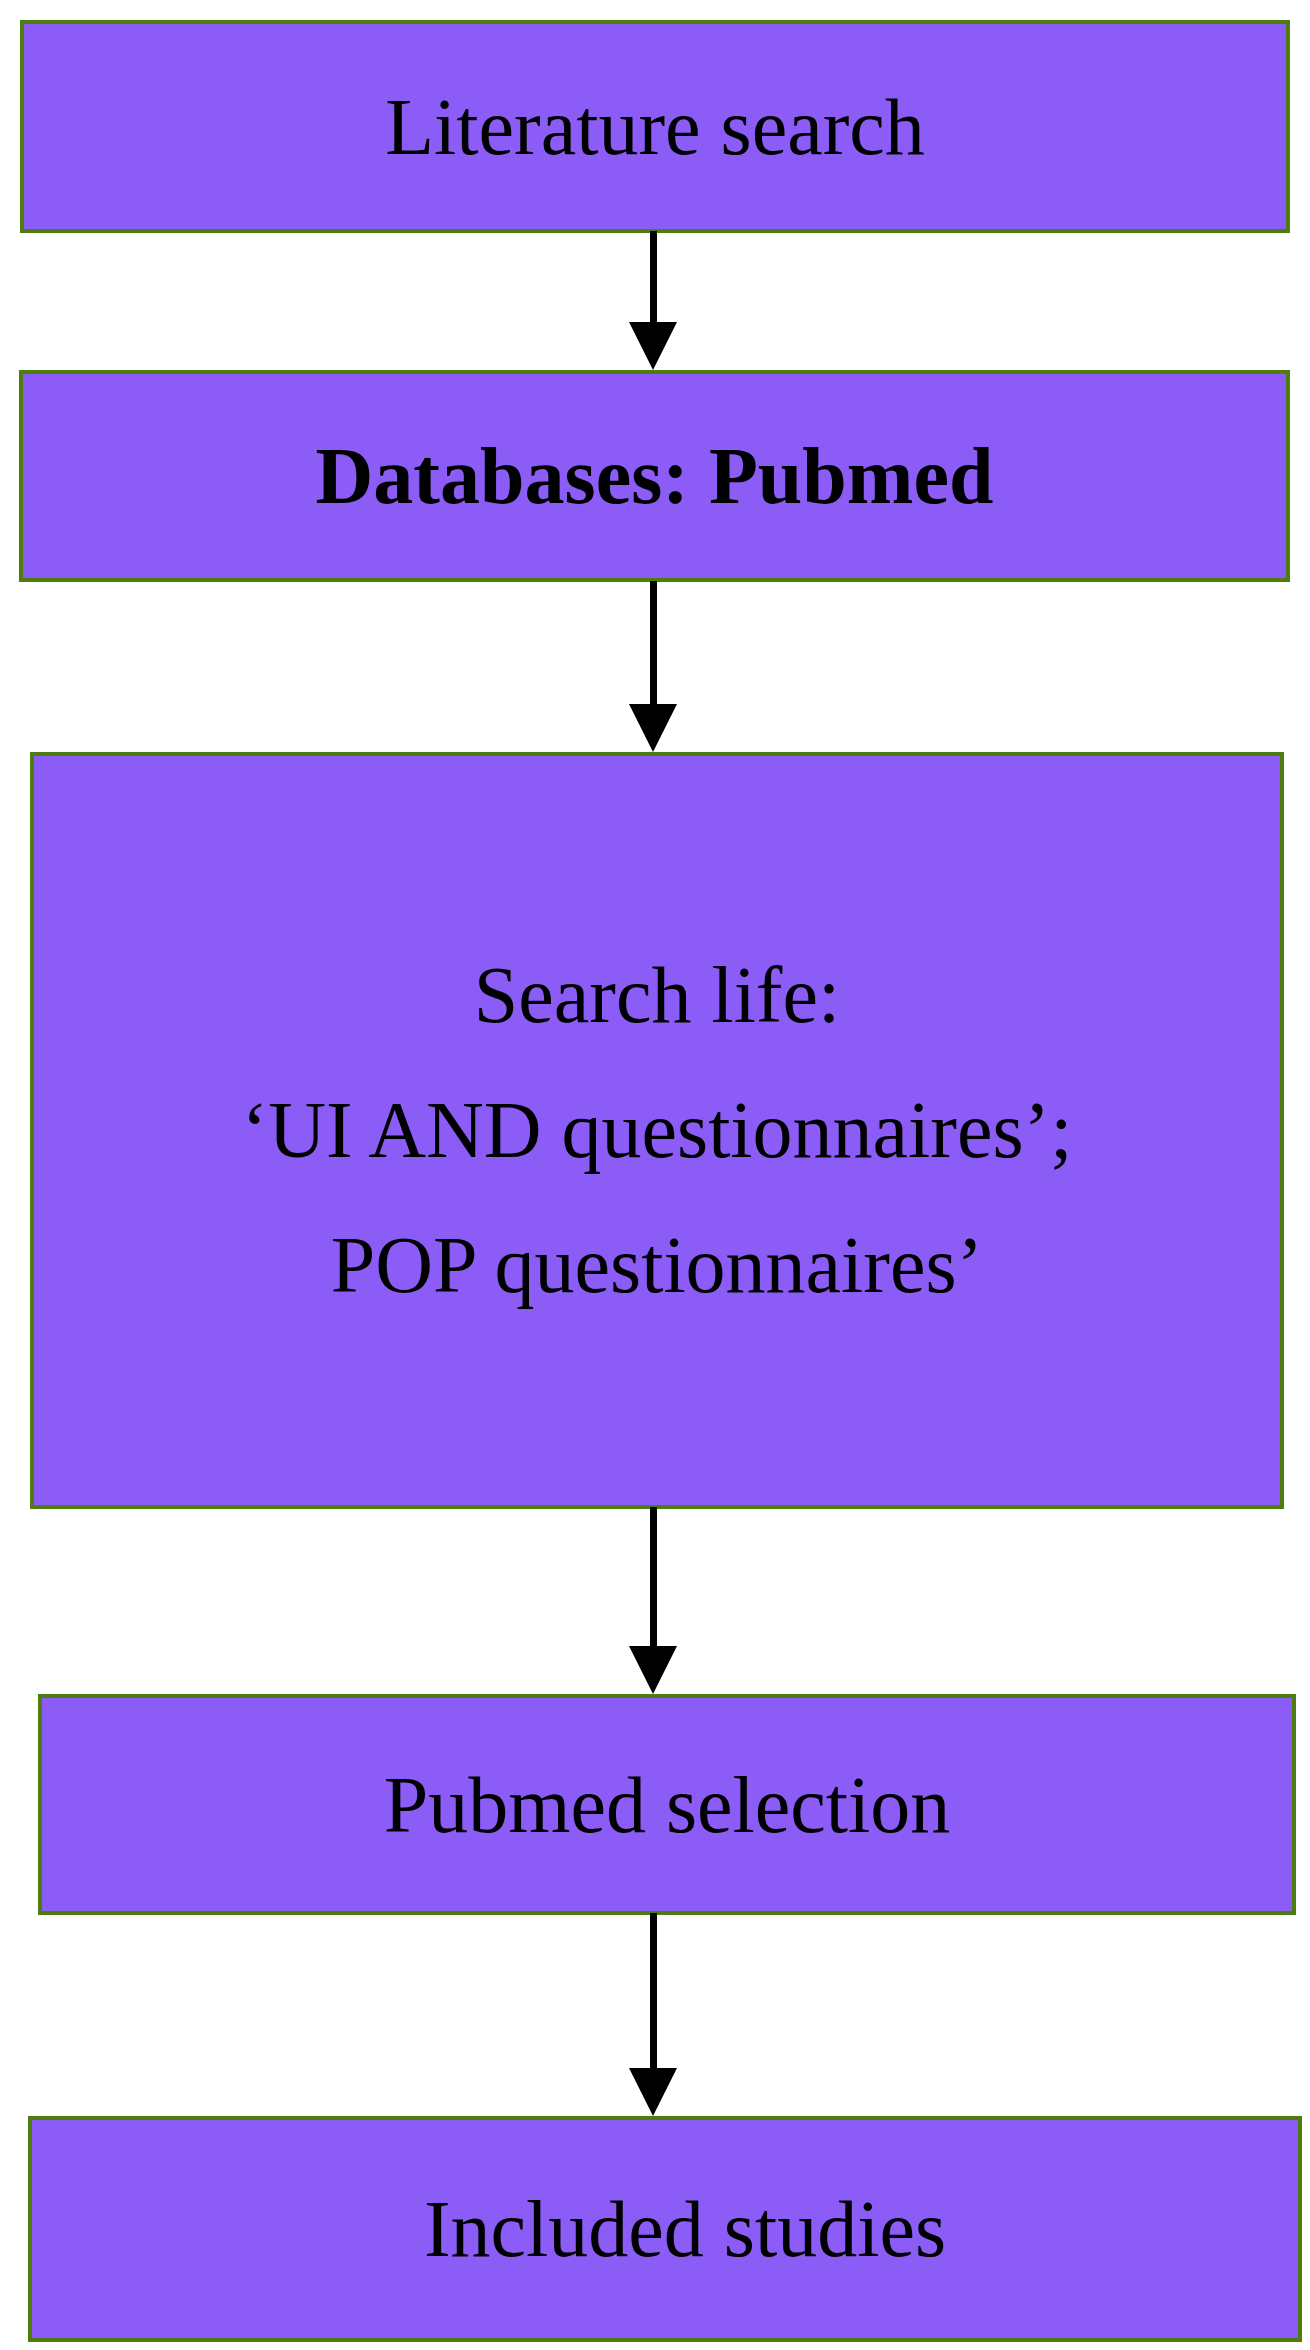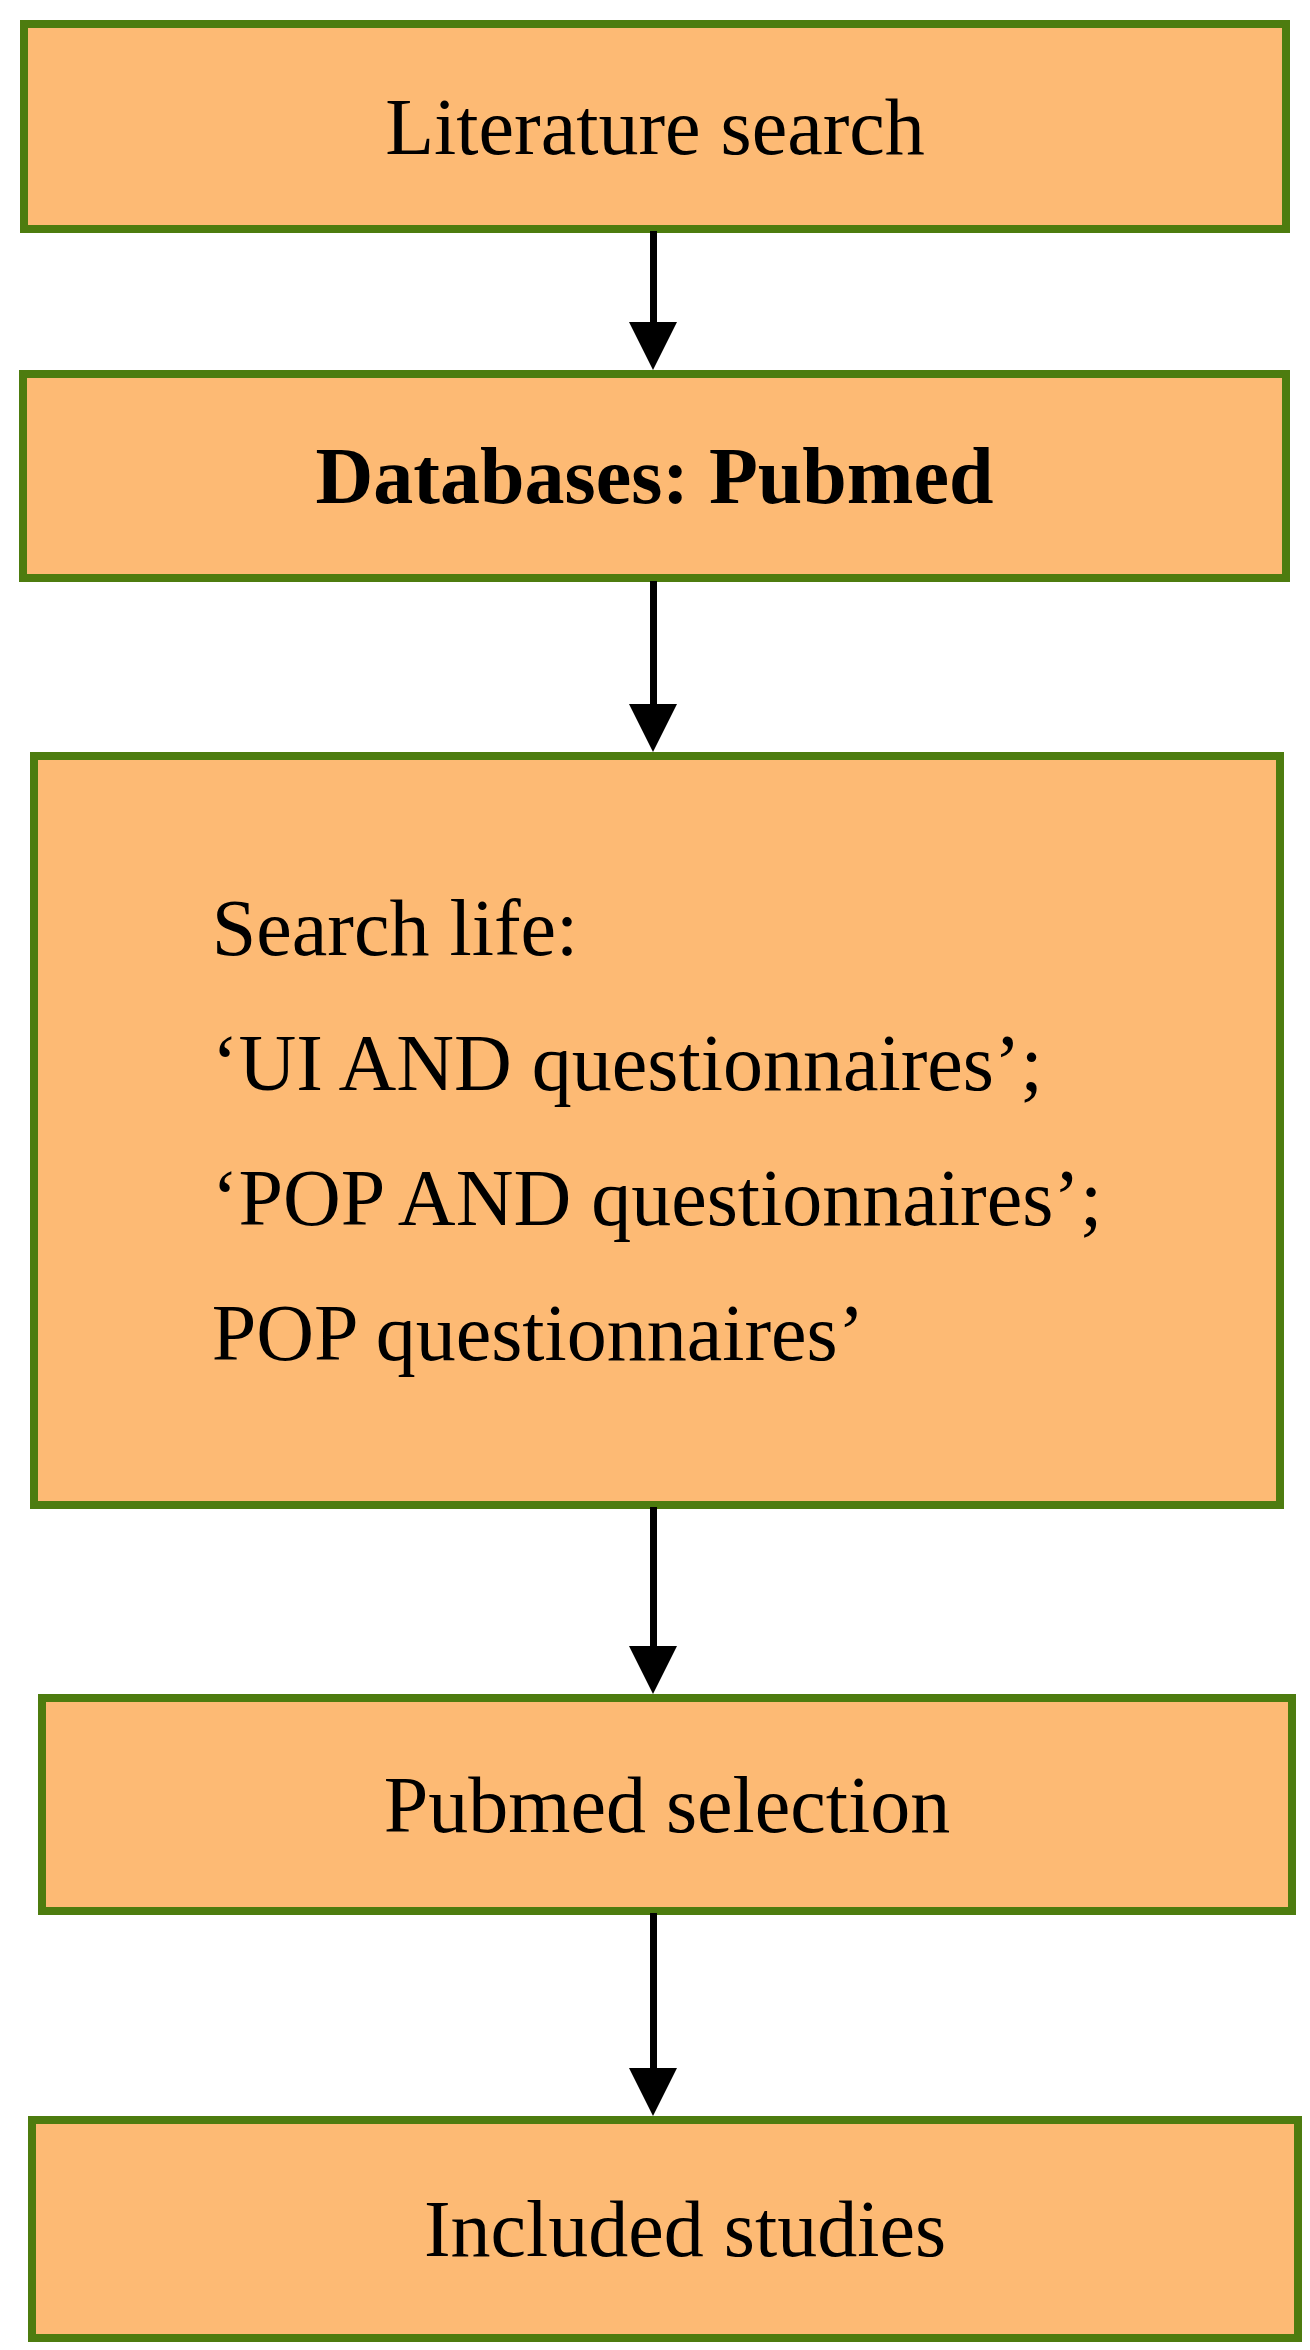--- a/index.html
+++ b/index.html
@@ -12,26 +12,26 @@
     width: 1310px;
     height: 2350px;
     background: #ffffff;
     color: #000000;
     font-family: "Liberation Serif", "DejaVu Serif", serif;
     overflow: hidden;
   }
   .box {
     position: absolute;
     box-sizing: border-box;
-    border: 8px solid #4d7c0f;
-    background: #fdba74;
+    border: 4px solid #4d7c0f;
+    background: #8b5cf6;
     display: flex;
     align-items: center;
     justify-content: center;
-    text-align: left;
+    text-align: center;
     font-size: 80px;
     line-height: 1.2;
   }
   .box .lines {
     line-height: 135px;
   }
   .box .lines span {
     display: block;
     white-space: nowrap;
   }
@@ -86,21 +86,20 @@
 
   <div class="arrow a2">
     <div class="shaft"></div>
     <div class="head"></div>
   </div>
 
   <div class="box b3">
     <div class="lines">
       <span>Search life:</span>
       <span>‘UI AND questionnaires’;</span>
-      <span>‘POP AND questionnaires’;</span>
       <span>POP questionnaires’</span>
     </div>
   </div>
 
   <div class="arrow a3">
     <div class="shaft"></div>
     <div class="head"></div>
   </div>
 
   <div class="box b4">

